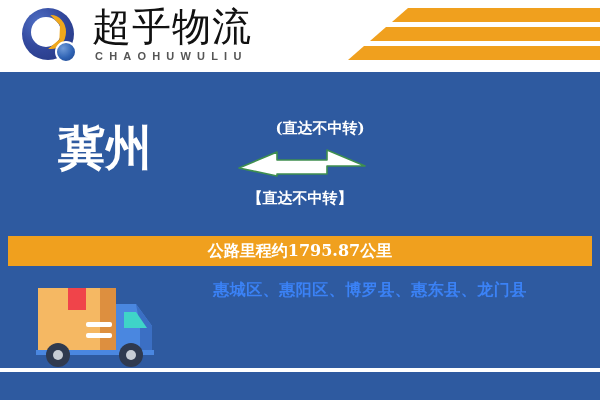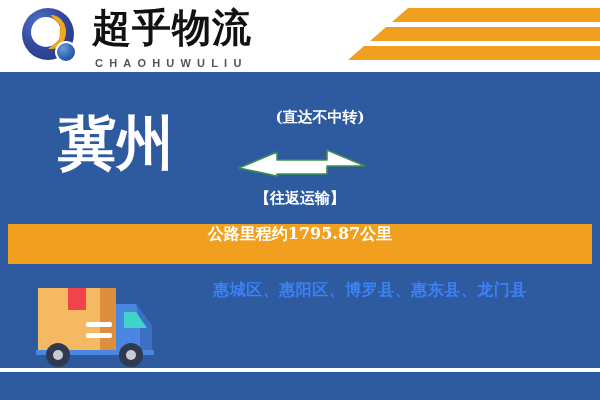--- a/index.html
+++ b/index.html
@@ -68,35 +68,34 @@
     border-radius: 50%;
     background: radial-gradient(circle at 34% 30%, #6f9ad8 0%, #2f63b4 55%, #1d4289 100%);
     border: 2px solid #ffffff;
     box-sizing: border-box;
   }
   .brand-name {
     position: absolute;
     left: 92px; top: 5px;
     font-family: "DejaVu Serif", "Liberation Serif", serif;
     font-size: 39px;
-    font-weight: 700;
+    font-weight: 400;
     color: #111111;
     letter-spacing: 1px;
     line-height: 44px;
     white-space: nowrap;
   }
   .brand-sub {
     position: absolute;
     left: 95px; top: 50px;
     font-size: 11px;
     font-weight: 700;
     color: #555555;
     letter-spacing: 6.2px;
     white-space: nowrap;
-    margin-top: 7px;
   }
   .stripes {
     position: absolute;
     left: 330px; top: 8px;
     width: 270px; height: 58px;
   }
   .stripe {
     position: absolute;
     height: 14px;
     background: #f0a01e;
@@ -111,57 +110,58 @@
     position: absolute;
     left: 0; top: 72px;
     width: 600px;
     height: 328px;
     background: #2e5aa0;
   }
 
   .city {
     position: absolute;
     top: 122px;
-    font-family: Liberation Mono, monospace;
-    font-size: 58px;
+    font-family: Liberation Sans, sans-serif;
+    font-size: 47px;
     font-weight: 700;
     color: #ffffff;
     line-height: 52px;
     white-space: nowrap;
   }
   .city.origin { left: 58px; }
   .city.dest   { left: 386px; }
 
   .route-label {
     position: absolute;
     left: 0; right: 0;
     text-align: center;
     font-family: "DejaVu Serif", "Liberation Serif", serif;
     font-size: 15px;
     font-weight: 700;
     color: #ffffff;
     white-space: nowrap;
   }
-  .route-label.top    { top: 108px; margin-left: 40px; }
+  .route-label.top    { top: 119px; margin-left: 40px; }
   .route-label.bottom { top: 189px; }
 
   .arrow-wrap {
     position: absolute;
     left: 237px; top: 146px;
     width: 130px; height: 34px;
   }
 
   
   .info-bar {
     position: absolute;
-    left: 8px; top: 224px;
+    left: 8px; top: 236px;
     width: 584px;
-    height: 40px;
+    height: 30px;
     background: #f0a01e;
     display: flex;
+    align-items: center;
     justify-content: center;
     gap: 18px;
   }
   .info-text {
     font-family: "DejaVu Serif", "Liberation Serif", serif;
     font-size: 16px;
     font-weight: 700;
     color: #ffffff;
     white-space: nowrap;
   }
@@ -218,21 +218,21 @@
       <div class="stripe s2"></div>
       <div class="stripe s3"></div>
     </div>
   </div>
 
   <div class="body-panel"></div>
 
   <div class="city origin">冀州</div>
 
   <div class="route-label top">(直达不中转)</div>
-  <div class="route-label bottom">【往返运输】</div>
+  <div class="route-label bottom">【直达不中转】</div>
 
   <div class="arrow-wrap">
     <svg width="130" height="34" viewBox="0 0 130 34" xmlns="http://www.w3.org/2000/svg">
       <polygon points="2,22 40,6 40,14 90,14 90,4 128,20 90,20 90,28 40,28 40,30" fill="#ffffff" stroke="#3f8f4f" stroke-width="1.6" stroke-linejoin="round"></polygon>
     </svg>
   </div>
 
   <div class="info-bar">
     <span class="info-text">公路里程约1795.87公里</span>
   </div>

